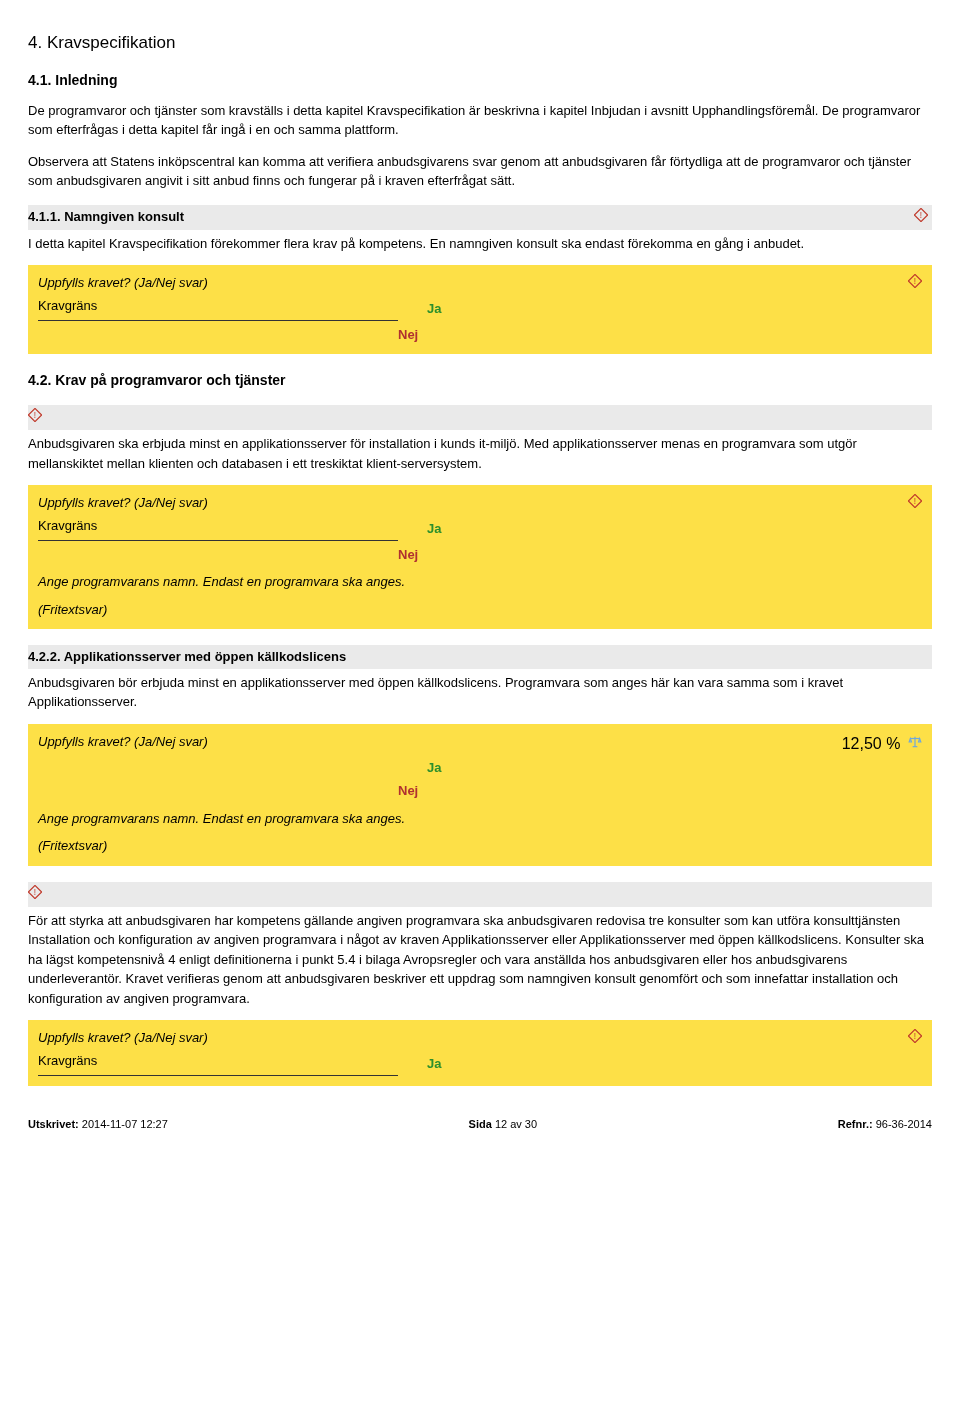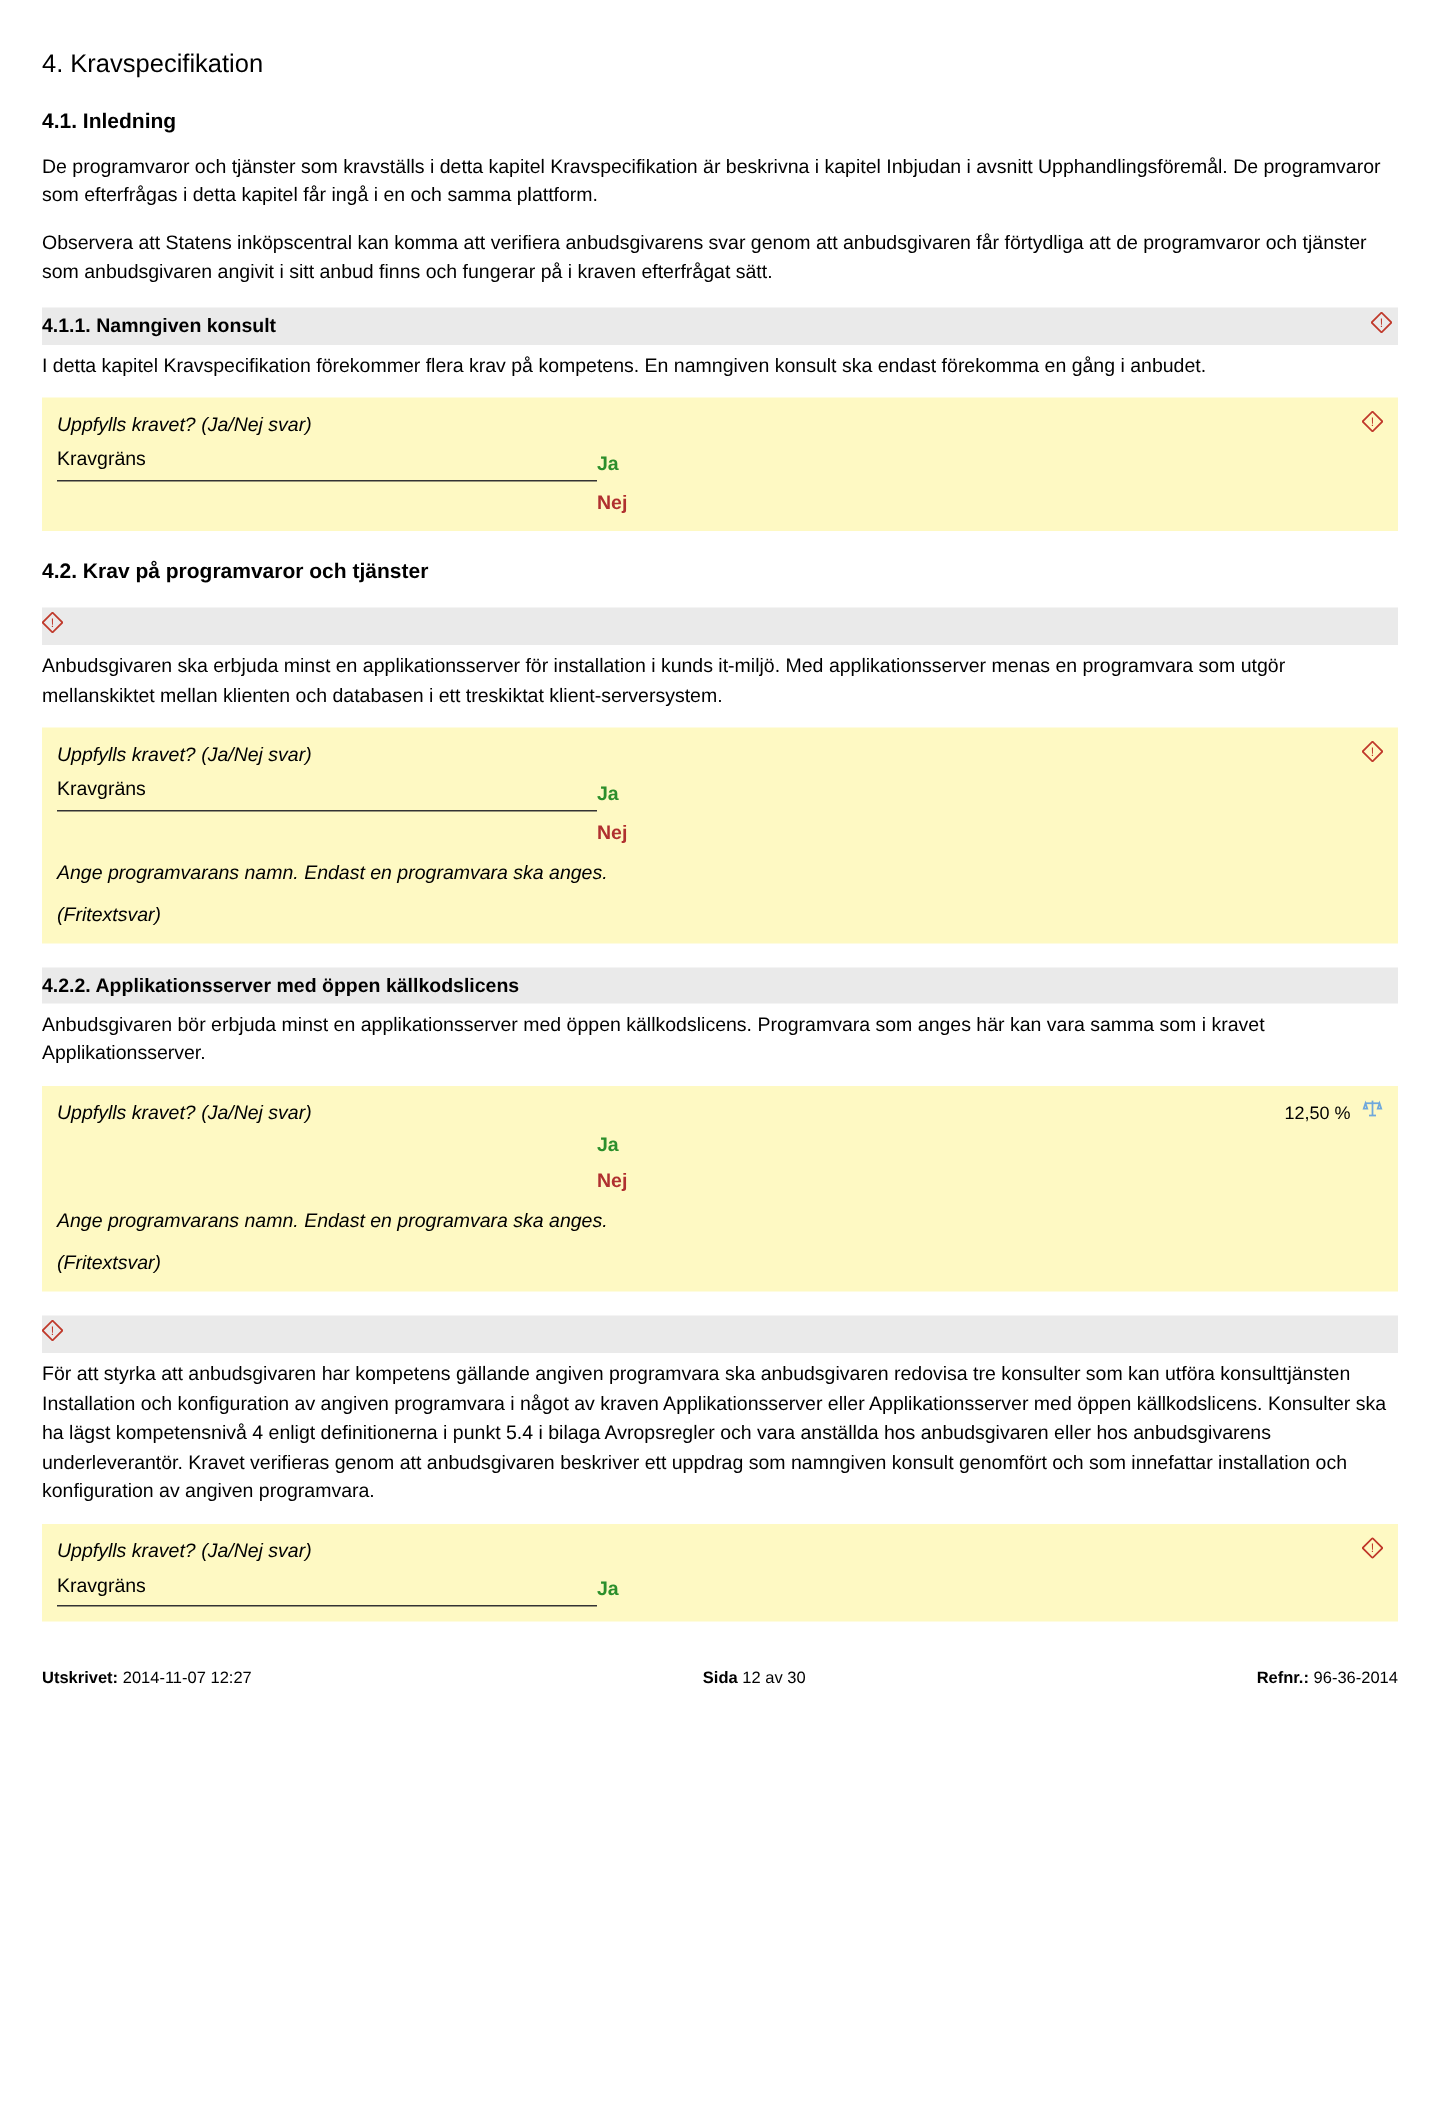--- a/index.html
+++ b/index.html
@@ -29,36 +29,37 @@
     align-items: flex-start;
   }
   .subheading-bar .title {
     font-weight: bold;
     flex: 1;
   }
   p {
     margin: 0 4px 12px 0;
   }
   .req-box {
-    background: #fef9c3;
+    background: #fde047;
     padding: 8px 10px 10px 10px;
     margin: 6px 0 16px 0;
     font-size: 13px;
   }
   .req-box .prompt {
     font-style: italic;
     display: inline;
   }
   .req-box .right {
     float: right;
   }
   .req-row {
     display: flex;
     align-items: center;
     margin-top: 2px;
+    gap: 29px;
   }
   .req-row .label {
     width: 360px;
     border-bottom: 1px solid #333;
     padding-bottom: 4px;
   }
   .req-row .value {
     color: #2c8f2c;
     font-weight: bold;
     margin-left: 0;
@@ -84,21 +85,21 @@
     font-size: 14px;
     display: inline-block;
   }
   .scale-icon {
     display: inline-block;
     margin-left: 4px;
     color: #6fa8dc;
   }
   .percent {
     color: #000;
-    font-size: 12px;
+    font-size: 16px;
     text-align: right;
   }
   .footer {
     display: flex;
     justify-content: space-between;
     font-size: 11px;
     margin-top: 30px;
   }
   .footer b {
     font-weight: bold;

